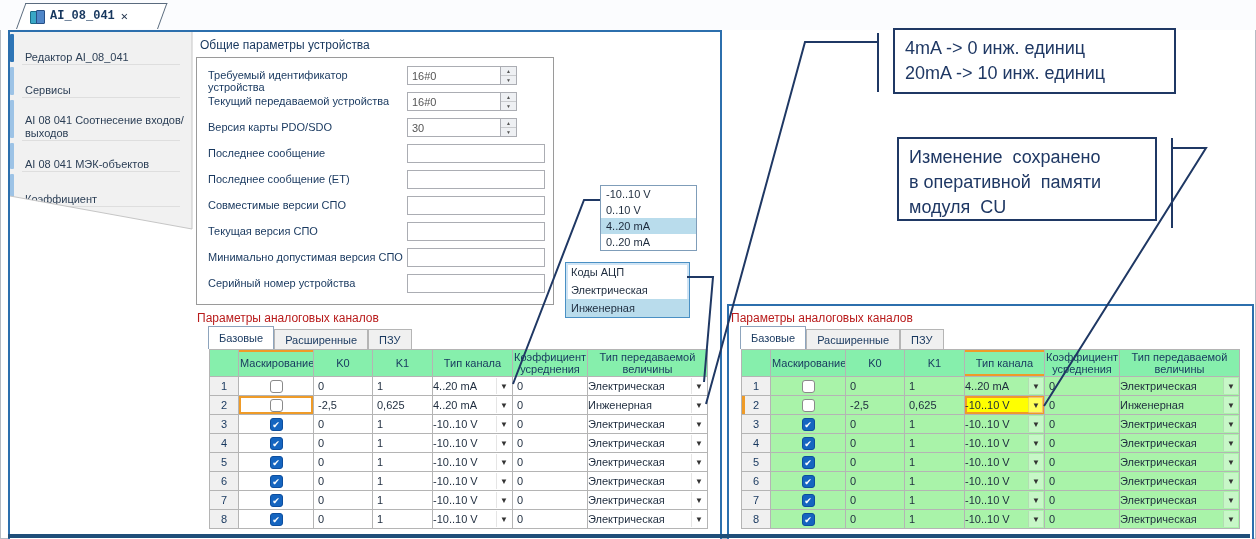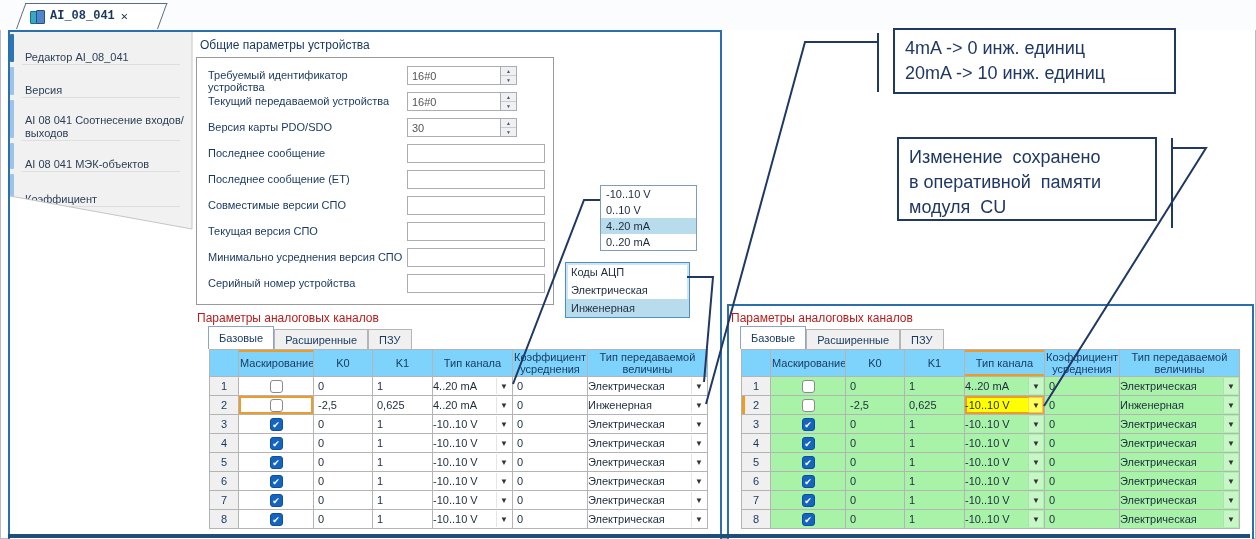--- a/index.html
+++ b/index.html
@@ -40,21 +40,21 @@
   .spin-btn{flex:1;background:#eef0f3;font-size:5px;color:#555;display:flex;align-items:center;justify-content:center;}
   .spin-btn.up{border-bottom:1px solid #c9cbce;}
   
   .section-title{position:absolute;font-size:12px;color:#b91c1c;}
   .tabstrip{position:absolute;height:22px;display:flex;align-items:flex-end;}
   .gtab{padding:0 10px;border:1px solid #b5b5b5;border-bottom:none;background:#f0f0f0;height:19px;
         display:flex;align-items:center;color:#17375e;}
   .gtab.active{background:#fff;border-color:#8da4bd;height:22px;}
   table.grid{position:absolute;border-collapse:collapse;table-layout:fixed;background:#fff;}
   .grid th,.grid td{border:1px solid #b4b4b4;overflow:hidden;font-weight:normal;}
-  .grid th{height:26px;color:#17375e;font-size:11px;line-height:12px;padding:0 1px;background:#7dd3fc;text-align:center;}
+  .grid th{height:26px;color:#17375e;font-size:11px;line-height:12px;padding:0 1px;background:#86efac;text-align:center;}
   .grid td{height:18px;padding:0;font-size:11px;color:#1d2b3d;}
   .grid td.num{background:#f0f0f0;text-align:center;color:#17375e;}
   .grid td.txt{padding-left:4px;}
   .cell-combo{position:relative;padding-left:4px;padding-right:17px;}
   .cell-combo .arrow{position:absolute;right:1px;top:1px;bottom:1px;width:14px;display:flex;align-items:center;
                      justify-content:center;font-size:8px;color:#333;border-left:1px solid rgba(0,0,0,0.10);
                      background:rgba(255,255,255,0.35);}
   .ckbox{width:13px;height:13px;margin:0 auto;border-radius:3px;box-sizing:border-box;}
   .ckbox.off{background:#fff;border:1px solid #8a8a8a;}
   .ckbox.on{background:#1565c0;border:1px solid #0d4e9e;color:#fff;font-size:9px;line-height:12px;text-align:center;}
@@ -104,21 +104,21 @@
   <div class="bottom-line"></div>
 
   <div id="sidebar">
       <div class="side-item" style="height: 32px;">
         <span class="accent" style="background: rgb(46, 117, 182);"></span>
         <span class="lbl">Редактор AI_08_041</span>
       </div>
       <div class="side-sep"></div>
       <div class="side-item" style="height: 32px;">
         <span class="accent" style="background: rgb(157, 195, 230);"></span>
-        <span class="lbl">Версия</span>
+        <span class="lbl">Сервисы</span>
       </div>
       <div class="side-sep"></div>
       <div class="side-item" style="height: 42px;">
         <span class="accent" style="background: rgb(157, 195, 230);"></span>
         <span class="lbl">AI 08 041 Соотнесение входов/выходов</span>
       </div>
       <div class="side-sep"></div>
       <div class="side-item" style="height: 30px;">
         <span class="accent" style="background: rgb(157, 195, 230);"></span>
         <span class="lbl">AI 08 041 МЭК-объектов</span>
@@ -167,21 +167,21 @@
         <span class="val"></span>
       </div>
       <div class="field-label" style="top: 199px;">Совместимые версии СПО</div>
       <div class="field-input" style="top: 196px; width: 138px;">
         <span class="val"></span>
       </div>
       <div class="field-label" style="top: 225px;">Текущая версия СПО</div>
       <div class="field-input" style="top: 222px; width: 138px;">
         <span class="val"></span>
       </div>
-      <div class="field-label" style="top: 251px;">Минимально усреднения версия СПО</div>
+      <div class="field-label" style="top: 251px;">Минимально допустимая версия СПО</div>
       <div class="field-input" style="top: 248px; width: 138px;">
         <span class="val"></span>
       </div>
       <div class="field-label" style="top: 277px;">Серийный номер устройства</div>
       <div class="field-input" style="top: 274px; width: 138px;">
         <span class="val"></span>
       </div>
     </div>
 
   <div class="section-title" style="left:197px;top:311px;">Параметры аналоговых каналов</div>

